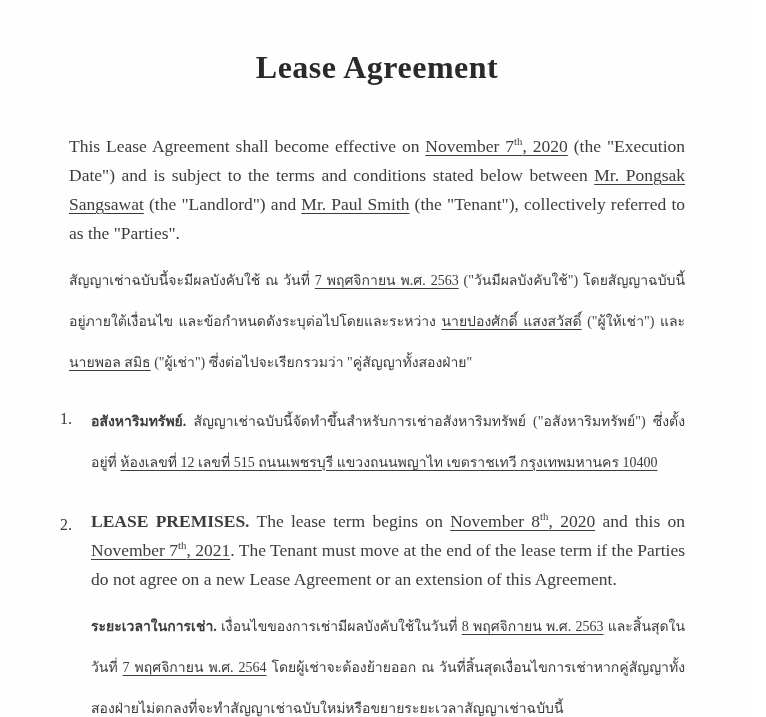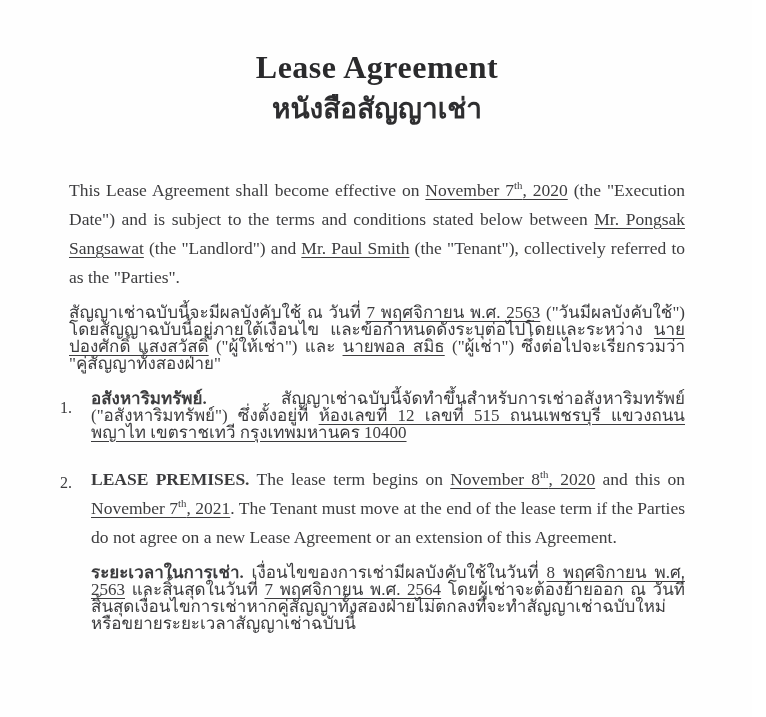--- a/index.html
+++ b/index.html
@@ -42,22 +42,22 @@
   }
   .para {
     margin: 12px;
     text-align: justify;
   }
   .en {
     font-size: 17.5px;
     line-height: 29px;
   }
   .th-p {
-    font-size: 17px;
-    line-height: 17px;
+    font-size: 14px;
+    line-height: 41px;
   }
   .intro-en { margin-top: 46px; }
   .intro-th { margin-top: 10px; }
   .list-item {
     position: relative;
     padding-left: 22px;
   }
   .li-premises { margin-top: 18px; }
   .li-duration { margin-top: 24px; }
   .num {
@@ -77,21 +77,20 @@
   }
 </style>
 </head>
 <body>
 
 <div class="page">
   <div class="doc">
 
     <h1 class="title">Lease Agreement</h1>
 
-    <div class="subtitle">หนังสือสัญญาเช่า</div>
 
     <p class="para en intro-en"><span>This Lease Agreement shall become effective on </span><span class="u">November 7<sup>th</sup>, 2020</span><span> (the "Execution Date") and is subject to the terms and conditions stated below between </span><span class="u">Mr. Pongsak Sangsawat</span><span> (the "Landlord") and </span><span class="u">Mr. Paul Smith</span><span> (the "Tenant"), collectively referred to as the "Parties".</span></p>
 
     <p class="para th-p intro-th"><span>สัญญาเช่าฉบับนี้จะมีผลบังคับใช้ ณ วันที่ </span><span class="u">7 พฤศจิกายน พ.ศ. 2563</span><span> ("วันมีผลบังคับใช้") โดยสัญญาฉบับนี้อยู่ภายใต้เงื่อนไข และข้อกำหนดดังระบุต่อไปโดยและระหว่าง </span><span class="u">นายปองศักดิ์ แสงสวัสดิ์</span><span> ("ผู้ให้เช่า") และ </span><span class="u">นายพอล สมิธ</span><span> ("ผู้เช่า") ซึ่งต่อไปจะเรียกรวมว่า "คู่สัญญาทั้งสองฝ่าย"</span></p>
 
     <div class="list-item li-premises">
       <span class="num">1.</span>
       <p class="para th-p sub-th"><span class="b">อสังหาริมทรัพย์.</span><span> สัญญาเช่าฉบับนี้จัดทำขึ้นสำหรับการเช่าอสังหาริมทรัพย์ ("อสังหาริมทรัพย์") ซึ่งตั้งอยู่ที่ </span><span class="u">ห้องเลขที่ 12 เลขที่ 515 ถนนเพชรบุรี แขวงถนนพญาไท เขตราชเทวี กรุงเทพมหานคร 10400</span></p>
     </div>
 

